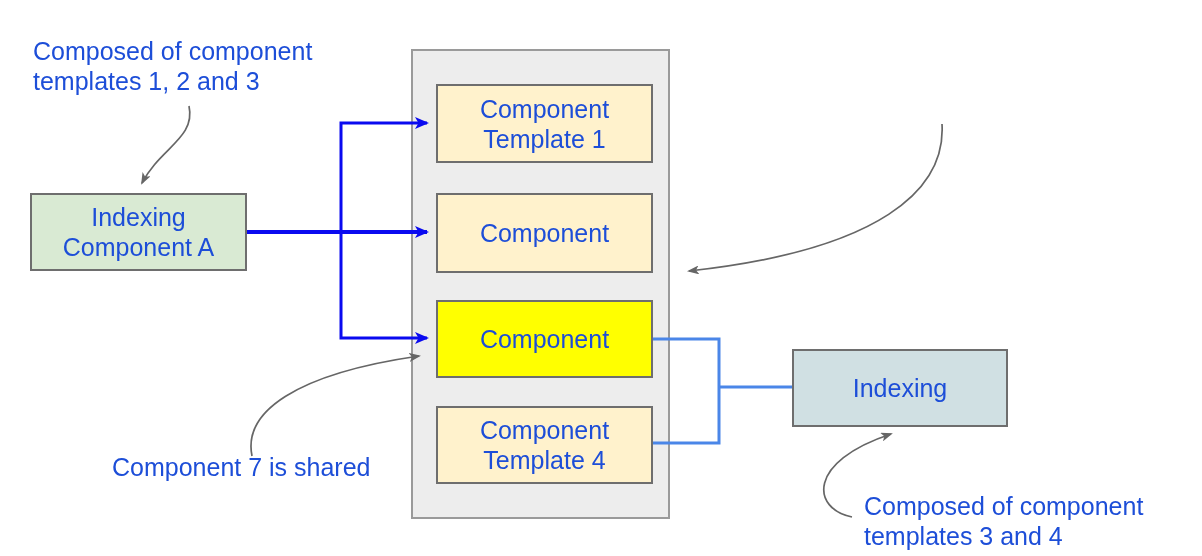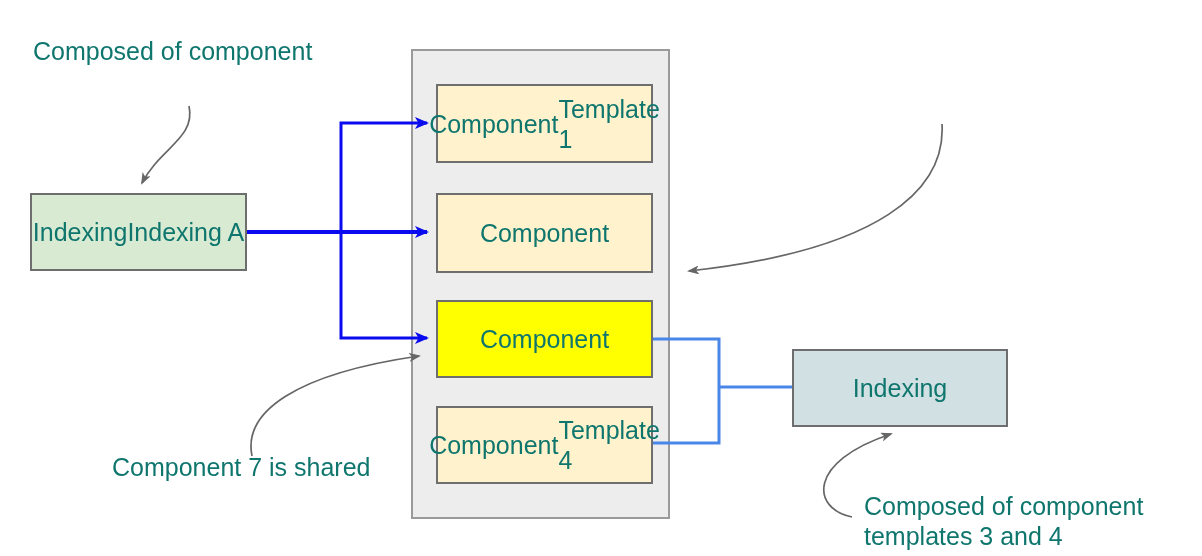--- a/index.html
+++ b/index.html
@@ -1,22 +1,22 @@
 <!DOCTYPE html>
 <html><head>
 <meta charset="utf-8">
 <style>
   html,body{margin:0;padding:0;background:#ffffff;}
   .canvas{
     position:relative;width:1202px;height:556px;background:#ffffff;
-    font-family:"Liberation Sans",sans-serif;color:#0f766e;overflow:hidden;
+    font-family:"Liberation Sans",sans-serif;color:#1d4ed8;overflow:hidden;
   }
   .box{
-    position:absolute;display:flex;flex-direction:row;justify-content:center;
-    align-items:center;text-align:left;font-size:25px;line-height:30px;
+    position:absolute;display:flex;flex-direction:column;justify-content:center;
+    align-items:center;text-align:right;font-size:25px;line-height:30px;
     border:2px solid #6e6e6e;box-sizing:border-box;z-index:2;
   }
   .group{
     position:absolute;border:2px solid #9a9a9a;box-sizing:border-box;z-index:1;
   }
   .annotation{
     position:absolute;font-size:25px;line-height:30px;white-space:nowrap;z-index:3;
   }
   .annotation span{display:block;}
   svg.overlay{
@@ -24,34 +24,35 @@
     pointer-events:none;z-index:4;
   }
 </style>
 </head>
 <body>
 
 <div class="canvas">
 
   <div class="annotation" style="left:33px;top:36px;">
     <span>Composed of component</span>
+    <span>templates 1, 2 and 3</span>
   </div>
   <div class="annotation" style="left:112px;top:452px;">
     <span>Component 7 is shared</span>
   </div>
   <div class="annotation" style="left:864px;top:491px;">
     <span>Composed of component</span>
     <span>templates 3 and 4</span>
   </div>
 
   <div class="group" style="left: 411px; top: 49px; width: 259px; height: 470px; background: rgb(237, 237, 237);"></div>
 
   <div class="box" style="left: 30px; top: 193px; width: 217px; height: 78px; background: rgb(217, 234, 211);">
     <span>Indexing</span>
-    <span>Indexing A</span>
+    <span>Component A</span>
   </div>
 
   <div class="box" style="left: 436px; top: 84px; width: 217px; height: 79px; background: rgb(255, 242, 204);">
     <span>Component</span>
     <span>Template 1</span>
   </div>
 
   <div class="box" style="left: 436px; top: 193px; width: 217px; height: 80px; background: rgb(255, 242, 204);">
     <span>Component</span>
   </div>

